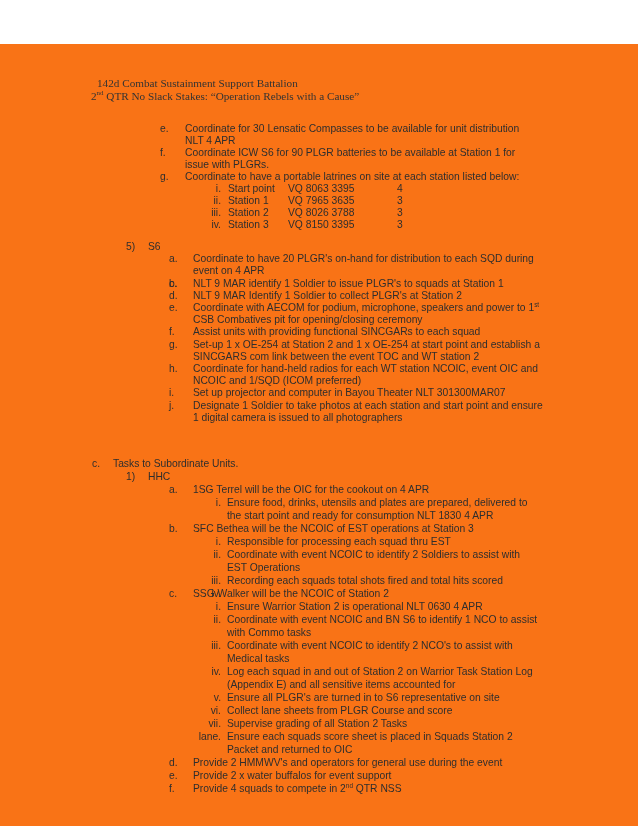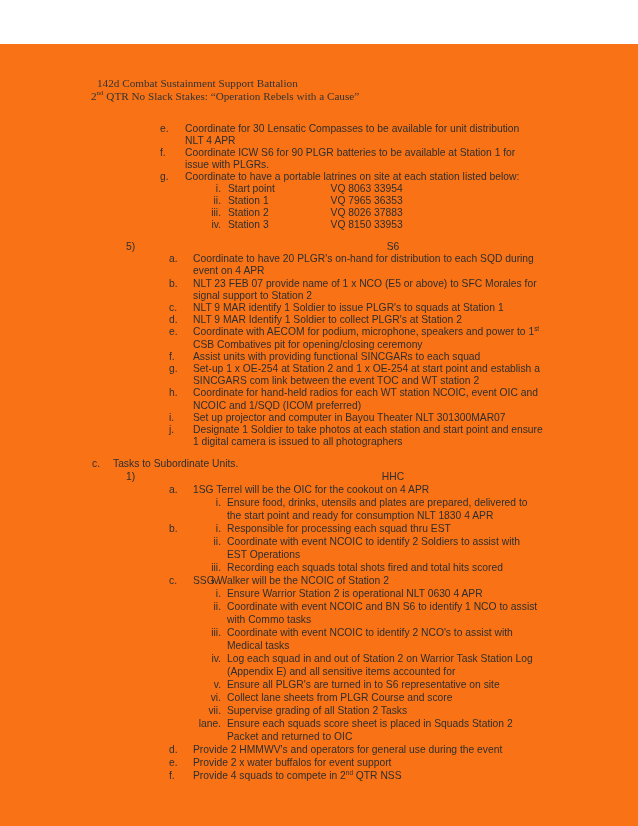--- a/index.html
+++ b/index.html
@@ -16,30 +16,30 @@
   #hdr1{left:97px;top:33px;}
   #hdr2{left:91px;top:46px;}
   sup{font-size:0.62em;line-height:0;}
   .sec{position:absolute;left:0;right:0;}
   #sec1{top:79px;line-height:12px;}
   #sec2{top:197px;line-height:12.2px;}
   #sec3{top:413px;line-height:13px;}
   .li{position:relative;}
   .marker{position:absolute;top:0;white-space:pre;}
   .l1  .marker{left:92px;}  .l1  .txt{margin-left:113px;}
-  .l2  .marker{left:126px;} .l2  .txt{margin-left:148px;text-align:center;}
+  .l2  .marker{left:126px;} .l2  .txt{margin-left:148px;}
   .l3a .marker{left:160px;} .l3a .txt{margin-left:185px;}
   .l3b .marker{left:169px;} .l3b .txt{margin-left:193px;}
   .l4 .marker,.table .marker{left:175px;width:46px;text-align:right;}
   .l4 .txt{margin-left:227px;}
   .table .txt{margin-left:228px;}
   .txt{white-space:pre;}
   .col{display:inline-block;}
   .c0{width:60px;}
-  .c1{width:109px;text-align:right;}
+  .c1{width:109px;}
   .c2{width:12px;}
   #footer{
     position:absolute;left:0;right:0;top:779px;text-align:center;
     font-family:"Liberation Serif",serif;font-size:13px;color:#3c3c3c;
   }
 </style>
 </head>
 <body>
 
 <div class="page">
@@ -83,22 +83,20 @@
         <span class="marker">5)</span>
         <div class="txt">S6</div>
       </div>
       <div class="li l3b">
         <span class="marker">a.</span>
         <div class="txt">Coordinate to have 20 PLGR's on-hand for distribution to each SQD during
 event on 4 APR</div>
       </div>
       <div class="li l3b">
         <span class="marker">b.</span>
-        <div class="txt">NLT 23 FEB 07 provide name of 1 x NCO (E5 or above) to SFC Morales for
-signal support to Station 2</div>
       </div>
       <div class="li l3b">
         <span class="marker">c.</span>
         <div class="txt">NLT 9 MAR identify 1 Soldier to issue PLGR's to squads at Station 1</div>
       </div>
       <div class="li l3b">
         <span class="marker">d.</span>
         <div class="txt">NLT 9 MAR Identify 1 Soldier to collect PLGR's at Station 2</div>
       </div>
       <div class="li l3b">
@@ -143,20 +141,21 @@
         <span class="marker">a.</span>
         <div class="txt">1SG Terrel will be the OIC for the cookout on 4 APR</div>
       </div>
       <div class="li l4">
         <span class="marker">i.</span>
         <div class="txt">Ensure food, drinks, utensils and plates are prepared, delivered to
 the start point and ready for consumption NLT 1830 4 APR</div>
       </div>
       <div class="li l3b">
         <span class="marker">b.</span>
+        <div class="txt">SFC Bethea will be the NCOIC of EST operations at Station 3</div>
       </div>
       <div class="li l4">
         <span class="marker">i.</span>
         <div class="txt">Responsible for processing each squad thru EST</div>
       </div>
       <div class="li l4">
         <span class="marker">ii.</span>
         <div class="txt">Coordinate with event NCOIC to identify 2 Soldiers to assist with
 EST Operations</div>
       </div>

